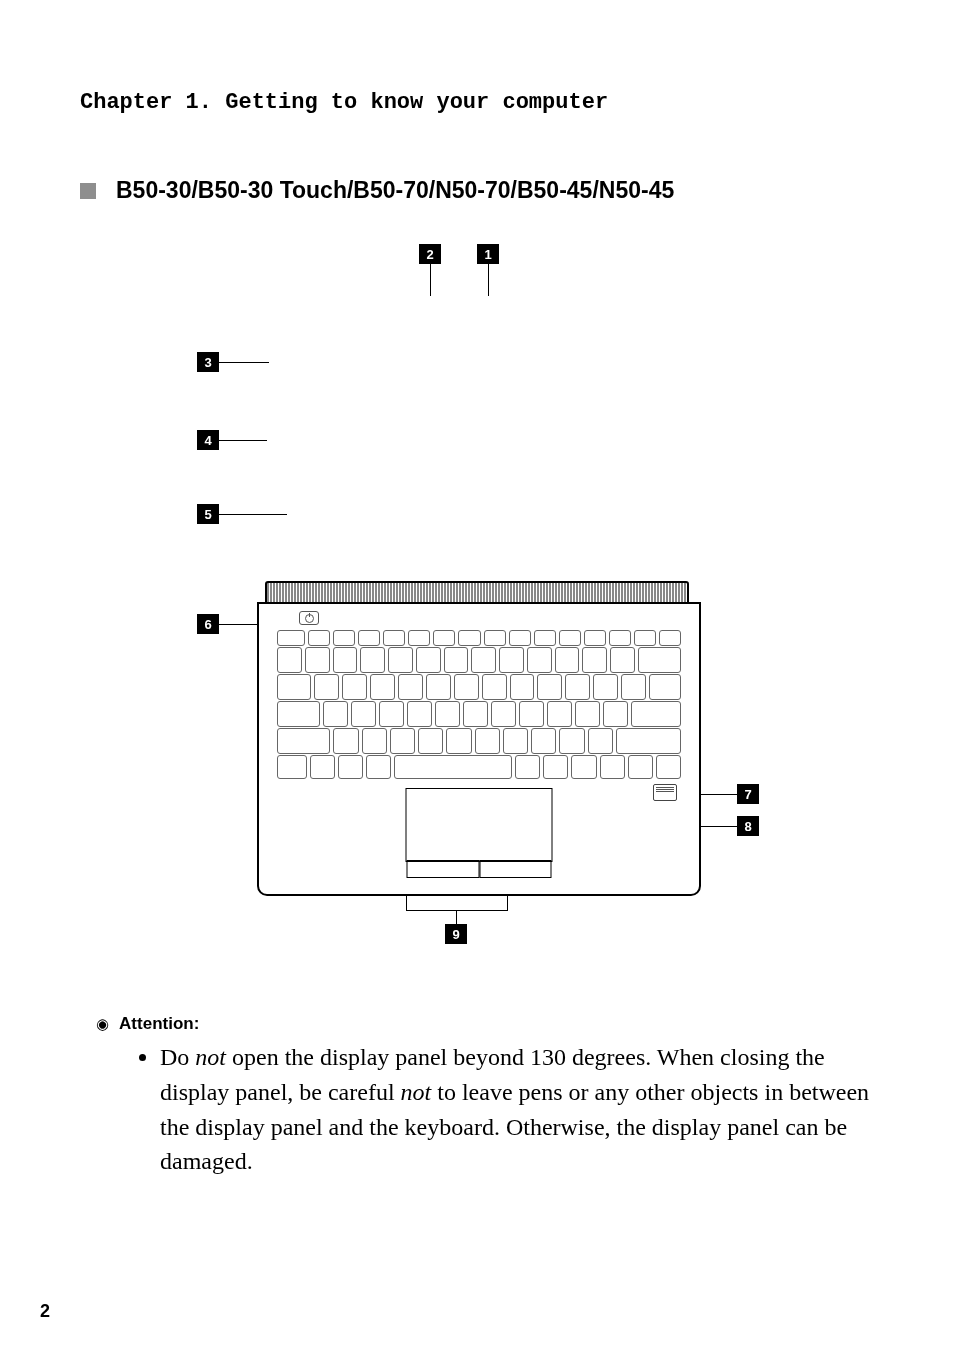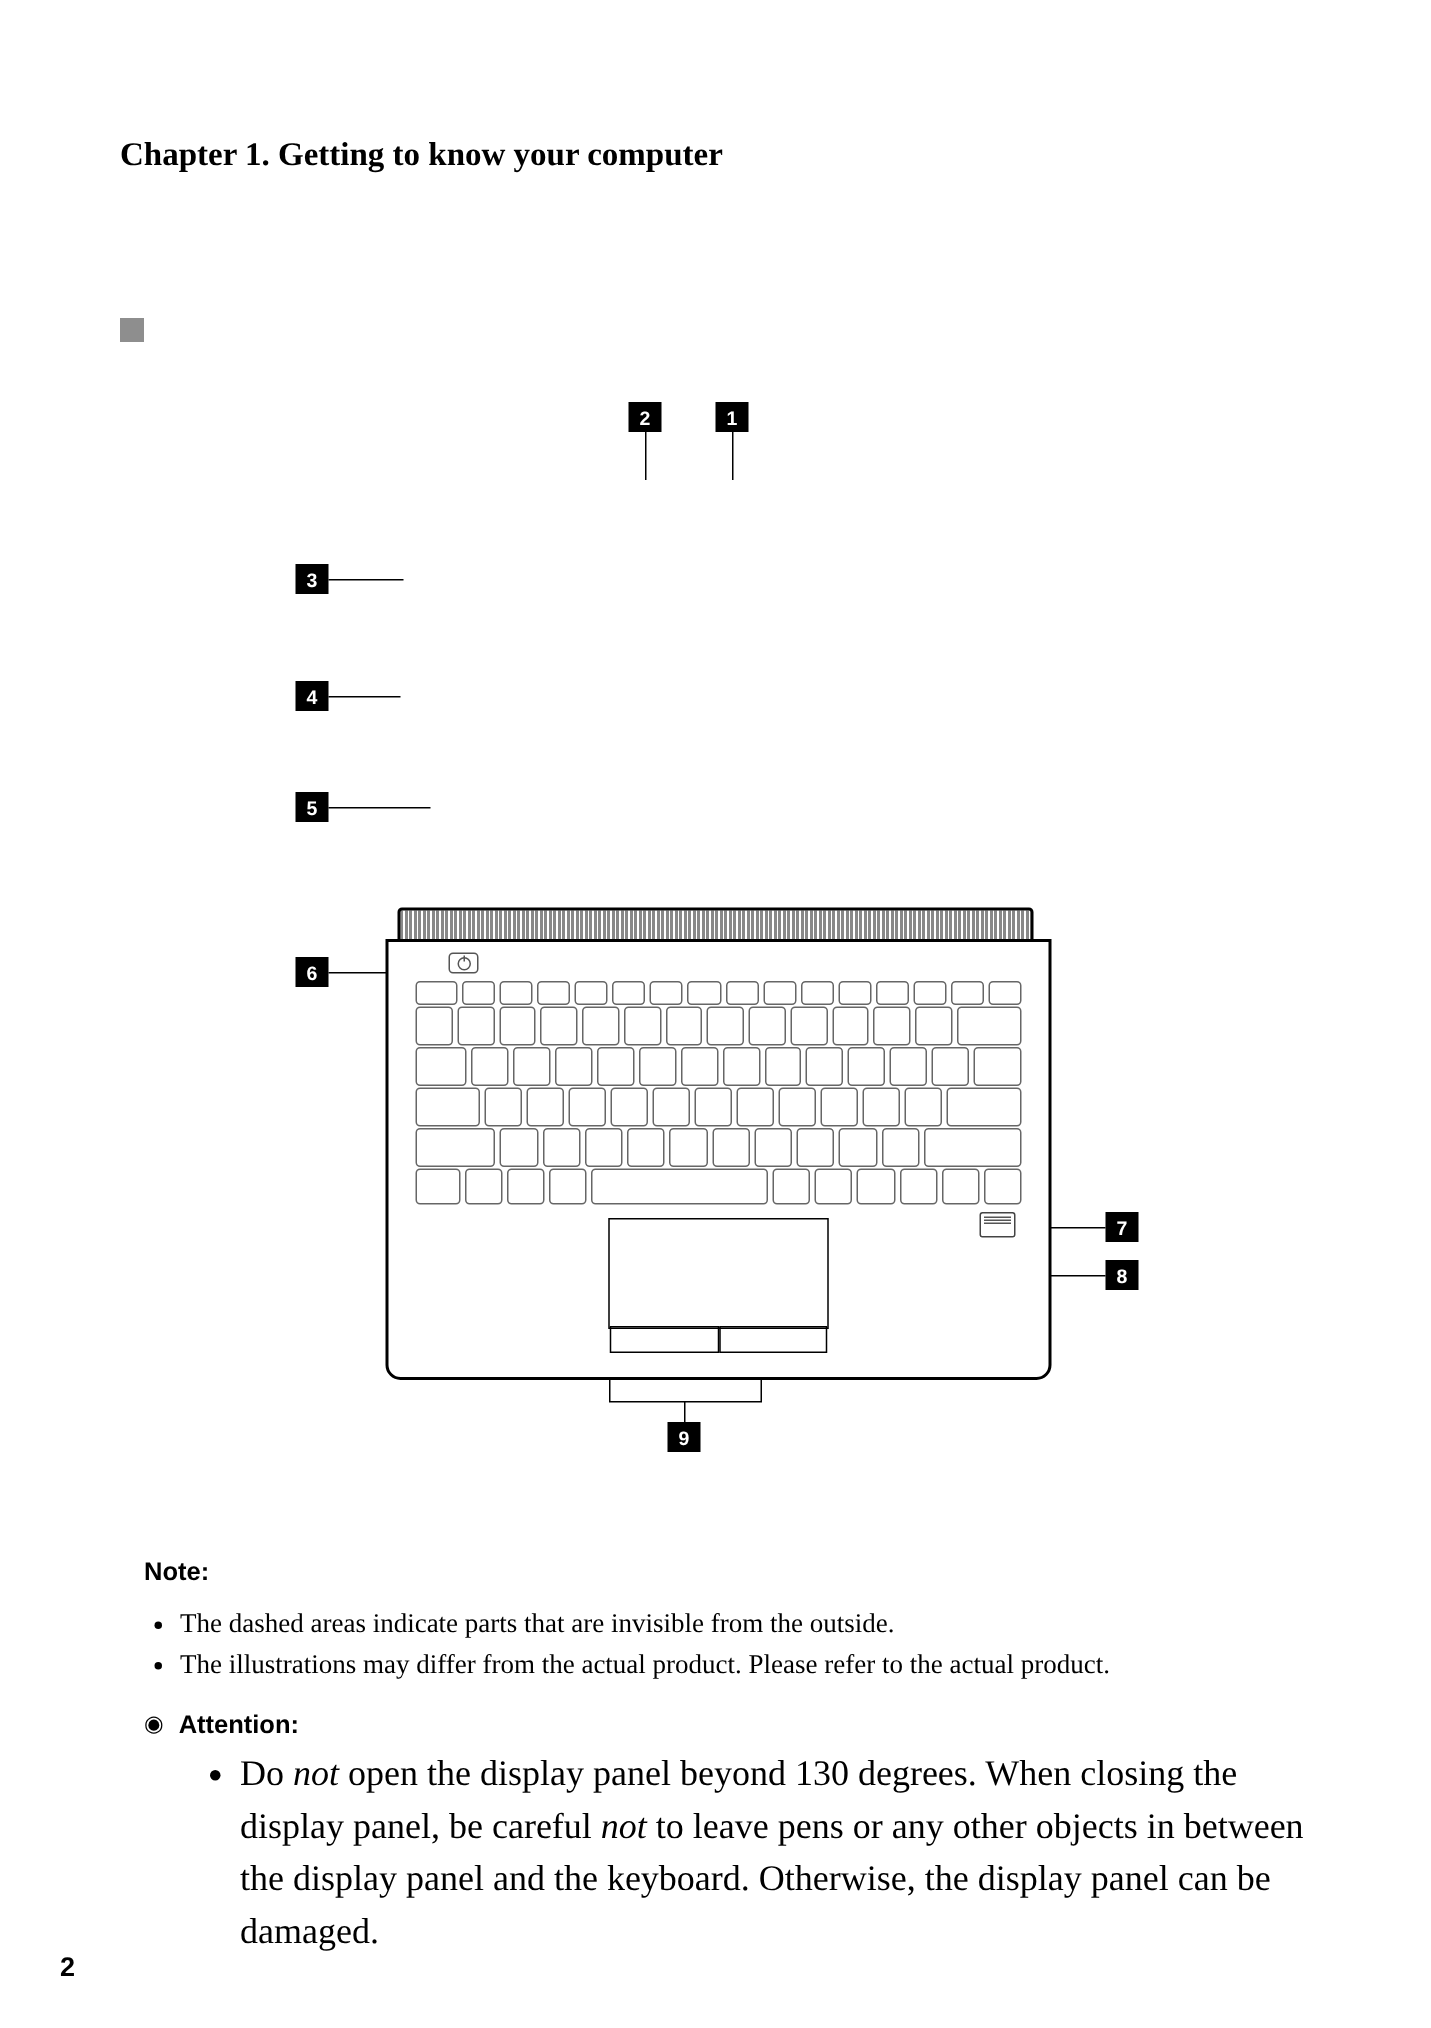--- a/index.html
+++ b/index.html
@@ -11,24 +11,24 @@
     width: 954px;
   }
   .page {
     width: 954px;
     height: 1352px;
     position: relative;
     box-sizing: border-box;
     padding: 90px 80px 50px 80px;
   }
   .chapter-title {
-    font-family: Liberation Serif, serif;
+    font-family: Liberation Mono, monospace;
     font-weight: bold;
     font-size: 22px;
-    margin-bottom: 96px;
+    margin-bottom: 62px;
   }
   .subhead-row {
     display: flex;
     align-items: center;
     gap: 20px;
     margin-bottom: 40px;
   }
   .square-bullet {
     width: 16px;
     height: 16px;
@@ -339,20 +339,21 @@
 </style>
 </head>
 <body>
 
 <div class="page">
 
   <div class="chapter-title">Chapter 1. Getting to know your computer</div>
 
   <div class="subhead-row">
     <div class="square-bullet"></div>
+    <div class="subhead-text">B50-30/B50-30 Touch/B50-70/N50-70/B50-45/N50-45</div>
   </div>
 
   <div class="figure-wrap">
     <div class="figure-box">
 
       <div class="callout" style="left:252px; top:0;">2</div>
       <div class="callout" style="left:310px; top:0;">1</div>
       <div class="leader leader-v" style="left:263px; top:20px; height:32px;"></div>
       <div class="leader leader-v" style="left:321px; top:20px; height:32px;"></div>
 
@@ -492,27 +493,20 @@
         <div class="fp">
           <span></span>
             <span></span>
             <span></span>
         </div>
       </div>
 
     </div>
   </div>
 
-  <div class="note-block">
-    <div class="note-title">Note:</div>
-    <ul class="plain-ul">
-      <li>The dashed areas indicate parts that are invisible from the outside.</li>
-      <li>The illustrations may differ from the actual product. Please refer to the actual product.</li>
-    </ul>
-  </div>
 
   <div class="attention-row">
     <span class="attn-icon">◉</span>
     <span class="attn-title">Attention:</span>
   </div>
   <div class="attn-body">
     <ul class="attn-ul">
       <li>
         <span>Do </span><span class="italic">not</span><span> open the display panel beyond 130 degrees. When closing the display panel, be careful </span><span class="italic">not</span><span> to leave pens or any other objects in between the display panel and the keyboard. Otherwise, the display panel can be damaged.</span>
       </li>

